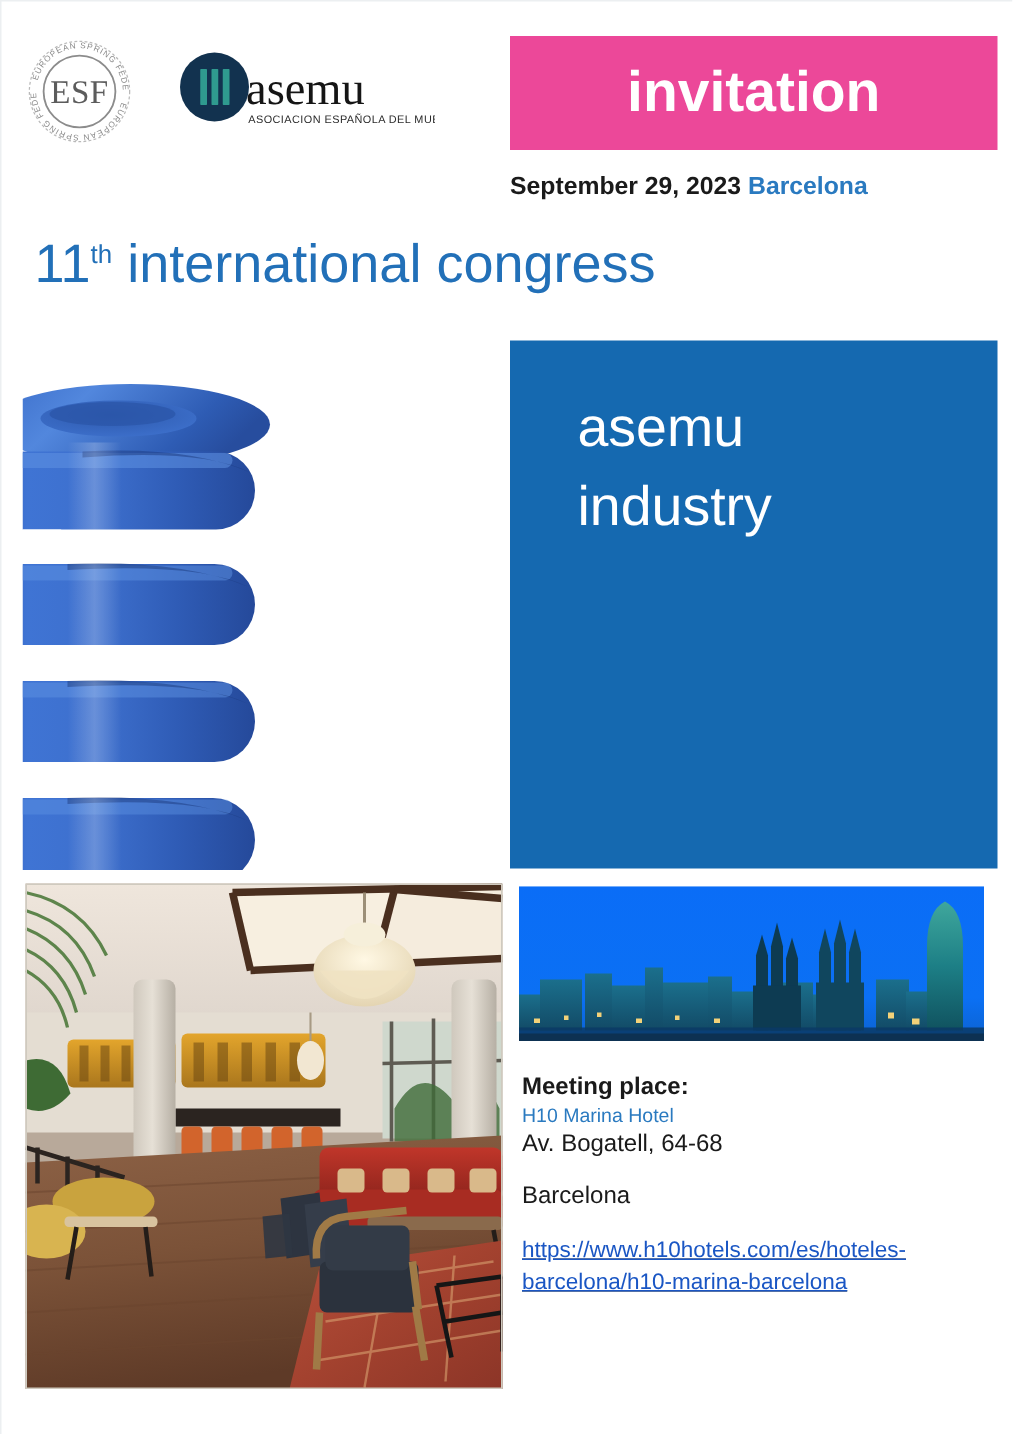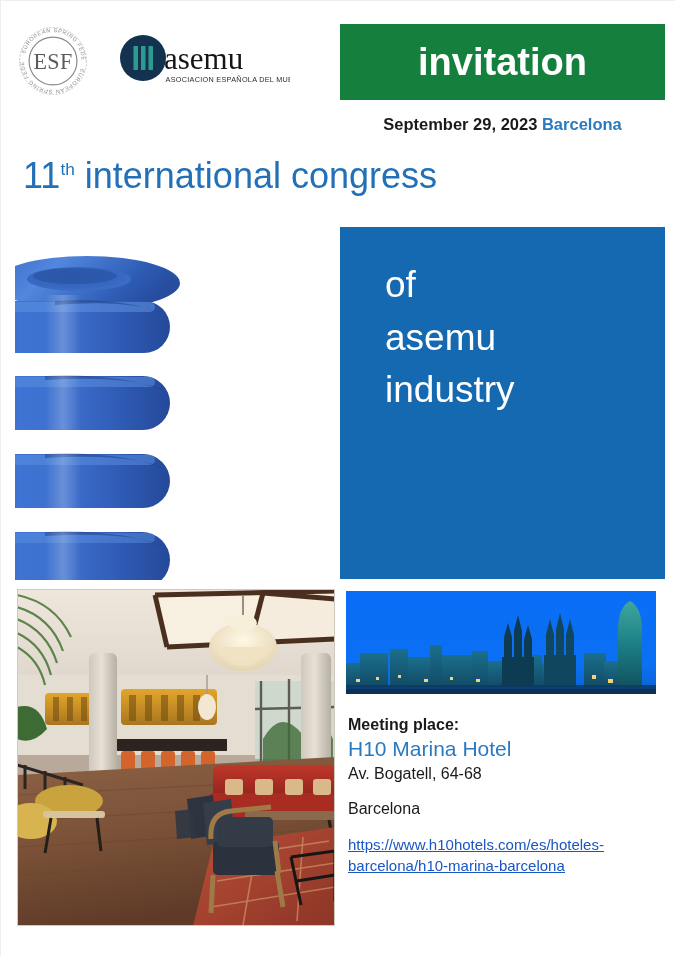--- a/index.html
+++ b/index.html
@@ -41,40 +41,39 @@
   }
   .asemu-logo svg { display:block; width:100%; height:100%; }
 
   
   .invitation-banner {
     position: absolute;
     left: 339px;
     top: 23px;
     width: 325px;
     height: 76px;
-    background: #15803d;
+    background: #ec4899;
     display: flex;
     align-items: center;
     justify-content: center;
   }
   .invitation-banner .label {
     color: #ffffff;
     font-size: 38px;
     font-weight: bold;
     letter-spacing: 0px;
     line-height: 1;
   }
 
   
   .date-line {
     position: absolute;
     left: 339px;
     top: 114px;
     width: 325px;
-    text-align: center;
     font-size: 16.5px;
     font-weight: bold;
     color: #1a1a1a;
     white-space: nowrap;
   }
   .date-line .city { color: #2a7ac0; font-weight: bold; }
 
   
   .congress-title {
     position: absolute;
@@ -152,21 +151,21 @@
     left: 347px;
     top: 713px;
     width: 315px;
     font-size: 15.5px;
     color: #1a1a1a;
     line-height: 1.32;
   }
   .meeting-block .mp-heading { font-weight: bold; font-size: 16px; }
   .meeting-block .mp-hotel {
     color: #2a7ac0;
-    font-size: 21px;
+    font-size: 13px;
     font-weight: normal;
   }
   .meeting-block .mp-addr { font-size: 16px; }
   .meeting-block .mp-gap { height: 14px; }
   .meeting-block .mp-link {
     display: inline;
     color: #1a56c4;
     text-decoration: underline;
     font-size: 15px;
     word-break: break-all;
@@ -279,21 +278,20 @@
       <g fill="#ffffff">
         <path d="M0,118 L26,118 Q6,130 0,141 Z"></path>
         <path d="M0,195 L26,195 Q6,207 0,219 Z"></path>
         <path d="M0,273 L26,273 Q6,285 0,297 Z"></path>
       </g>
     </svg>
   </div>
 
   <div class="topic-panel">
     <div class="topic-lines">
-      <div>of</div>
       <div>asemu</div>
       <div>industry</div>
     </div>
   </div>
 
   <div class="skyline-photo">
     <svg viewBox="0 0 310 103" xmlns="http://www.w3.org/2000/svg" preserveAspectRatio="none">
       <defs>
         <linearGradient id="skyG" x1="0" y1="0" x2="0" y2="1">
           <stop offset="0" stop-color="#0a6df7"></stop>

